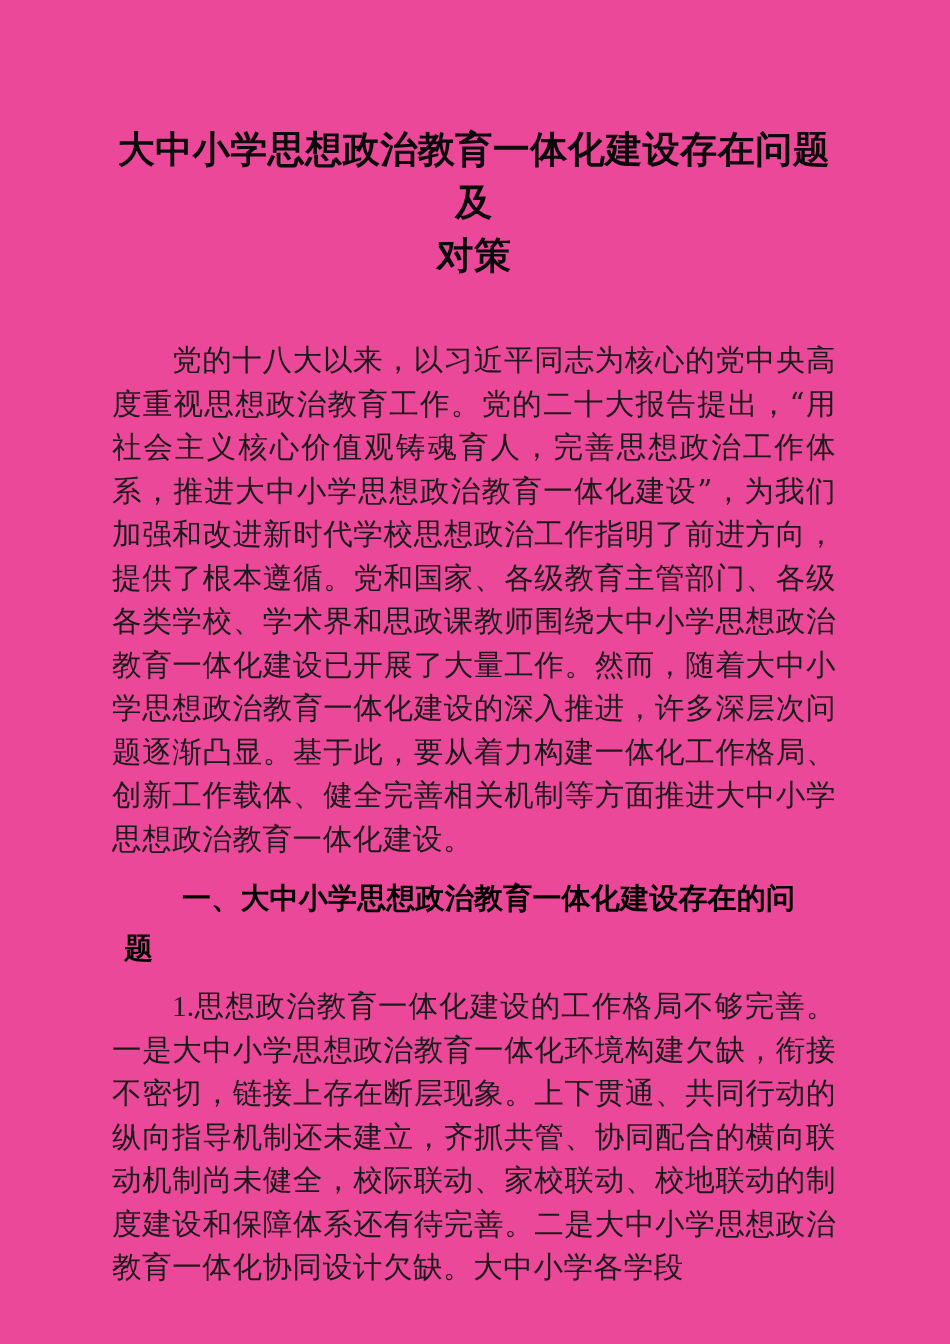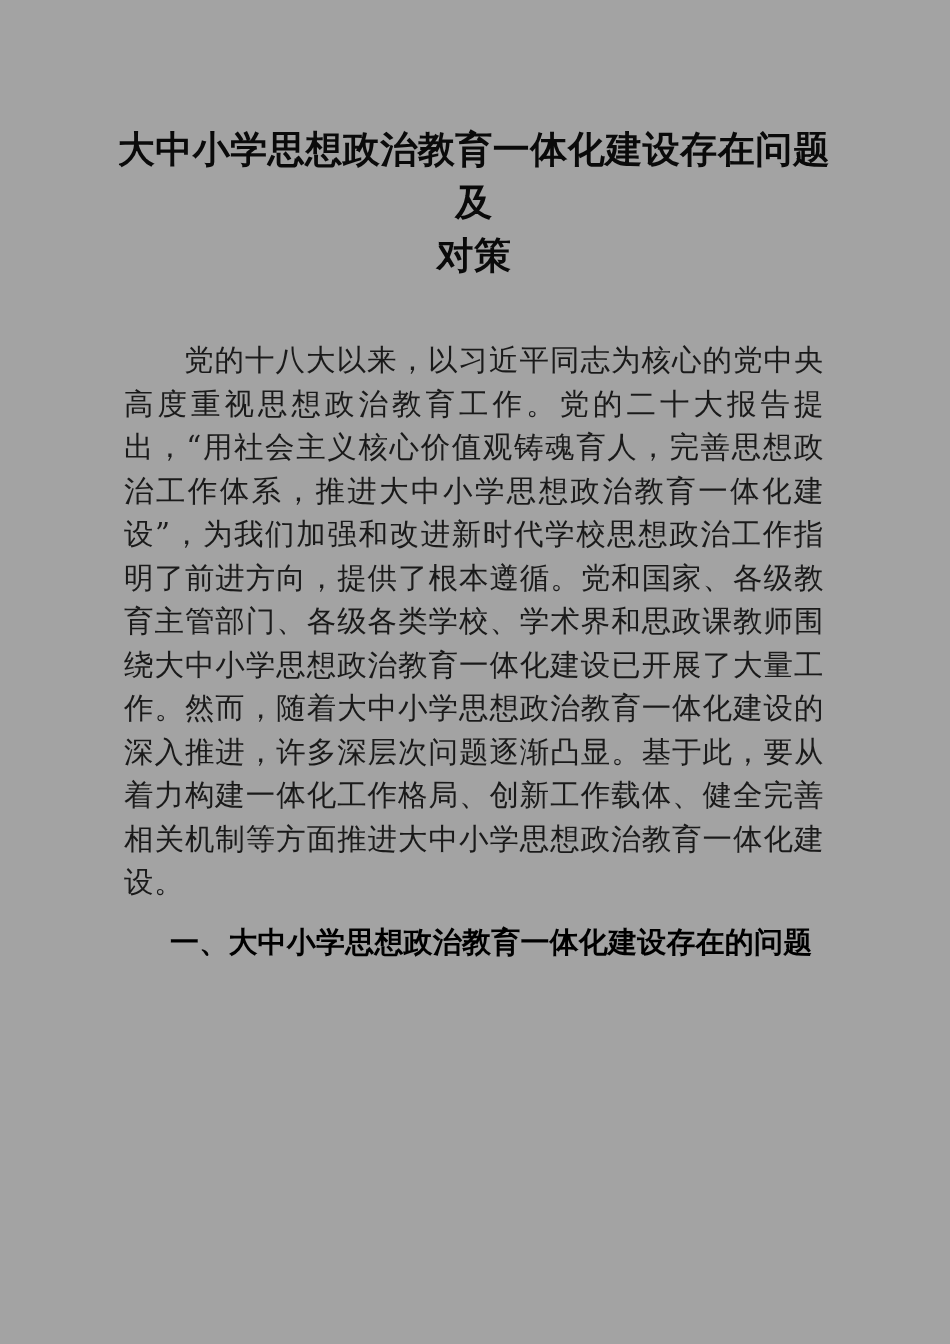--- a/index.html
+++ b/index.html
@@ -16,21 +16,21 @@
     color: #000000;
     -webkit-font-smoothing: antialiased;
   }
 
   .page {
     position: absolute;
     left: 0;
     top: 0;
     width: 950px;
     height: 1344px;
-    background: #a3a3a3;
+    background: #ec4899;
   }
 
   .content {
     position: absolute;
     left: 112px;
     top: 0;
     width: 724px;
   }
 
   
@@ -41,40 +41,40 @@
     font-weight: bold;
     font-size: 37px;
     line-height: 53px;
     text-align: center;
     letter-spacing: 0.5px;
     color: #0a0a0a;
   }
 
   
   .para {
-    margin: 12px;
+    margin: 0;
     font-family: "DejaVu Serif", "Liberation Serif", serif;
     font-size: 29.5px;
     line-height: 43.5px;
     text-align: justify;
     text-align-last: left;
     text-justify: inter-character;
     letter-spacing: 0.6px;
     color: #1a1a1a;
     text-indent: 60px;
     word-break: break-all;
   }
 
   .para-first {
     margin-top: 57px;
   }
 
   
   .section-heading {
-    margin: 0;
+    margin: 12px;
     font-family: "DejaVu Sans", "Liberation Sans", sans-serif;
     font-weight: bold;
     font-size: 29px;
     line-height: 50px;
     letter-spacing: 0.2px;
     text-indent: 58px;
     color: #000000;
   }
 
   .para-after-heading {
@@ -99,15 +99,18 @@
     <h1 class="doc-title">
       <span>大中小学思想政治教育一体化建设存在问题及</span><br>
       <span>对策</span>
     </h1>
 
     <p class="para para-first">党的十八大以来，以习近平同志为核心的党中央高度重视思想政治教育工作。党的二十大报告提出，“用社会主义核心价值观铸魂育人，完善思想政治工作体系，推进大中小学思想政治教育一体化建设”，为我们加强和改进新时代学校思想政治工作指明了前进方向，提供了根本遵循。党和国家、各级教育主管部门、各级各类学校、学术界和思政课教师围绕大中小学思想政治教育一体化建设已开展了大量工作。然而，随着大中小学思想政治教育一体化建设的深入推进，许多深层次问题逐渐凸显。基于此，要从着力构建一体化工作格局、创新工作载体、健全完善相关机制等方面推进大中小学思想政治教育一体化建设。</p>
 
     <h2 class="section-heading">一、大中小学思想政治教育一体化建设存在的问题</h2>
 
 
+    <p class="para para-numbered">
+      <span class="num-prefix">1.</span><span>思想政治教育一体化建设的工作格局不够完善。一是大中小学思想政治教育一体化环境构建欠缺，衔接不密切，链接上存在断层现象。上下贯通、共同行动的纵向指导机制还未建立，齐抓共管、协同配合的横向联动机制尚未健全，校际联动、家校联动、校地联动的制度建设和保障体系还有待完善。二是大中小学思想政治教育一体化协同设计欠缺。大中小学各学段</span>
+    </p>
 
   </div>
 </div>
 
 </body></html>

